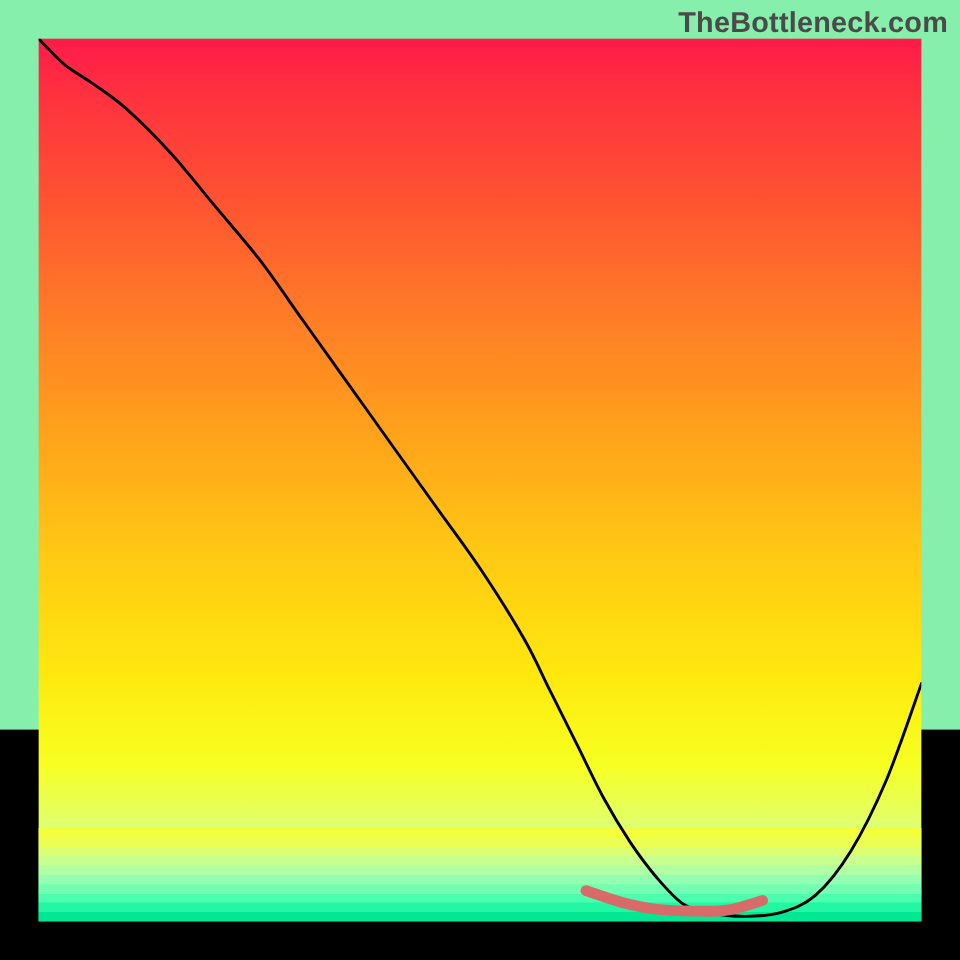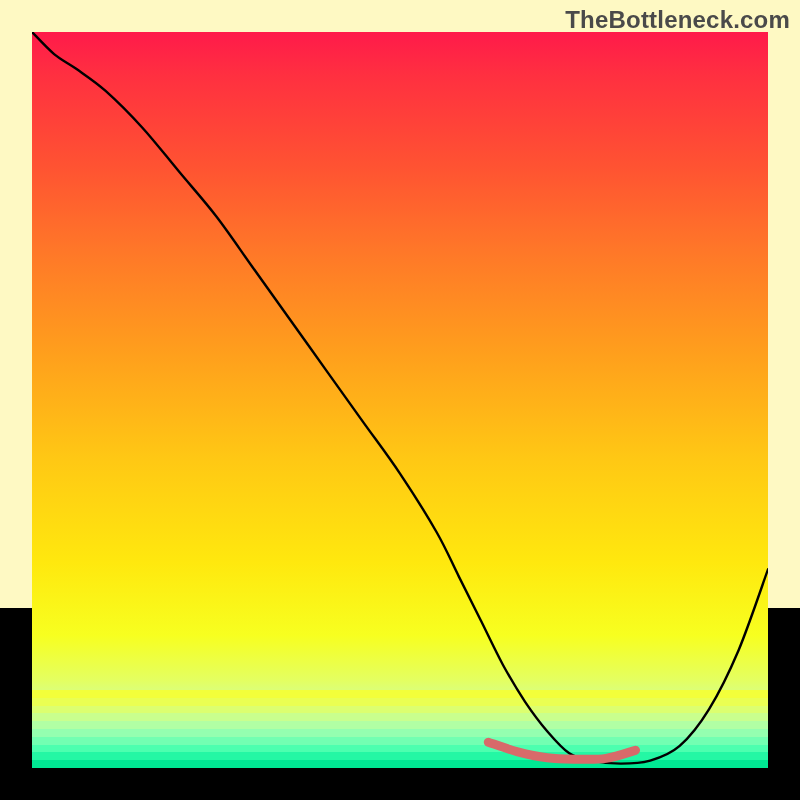--- a/index.html
+++ b/index.html
@@ -1,17 +1,17 @@
 <!DOCTYPE html>
 <html><head>
 <meta charset="utf-8">
 <style>
   * { margin: 0; padding: 0; box-sizing: border-box; }
   html, body { width: 800px; height: 800px; background: #000; overflow: hidden; }
-  .container { position: relative; width: 800px; height: 608px; background: #fef9c3; }
+  .container { position: relative; width: 800px; height: 608px; background: #86efac; }
   .watermark {
     position: absolute;
     top: 6px;
     right: 10px;
     color: #4a4a4a;
     font-family: Arial, Helvetica, sans-serif;
     font-size: 24px;
     font-weight: bold;
     letter-spacing: 0.2px;
   }

